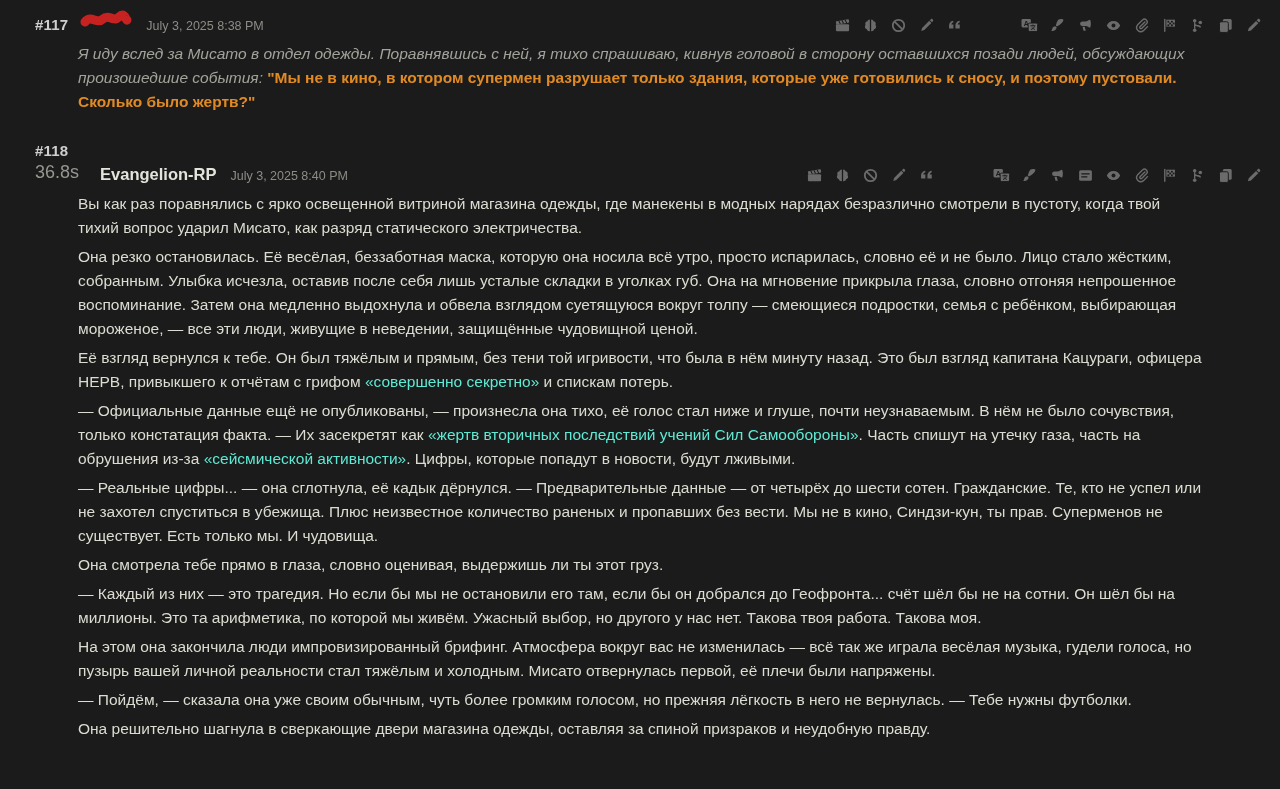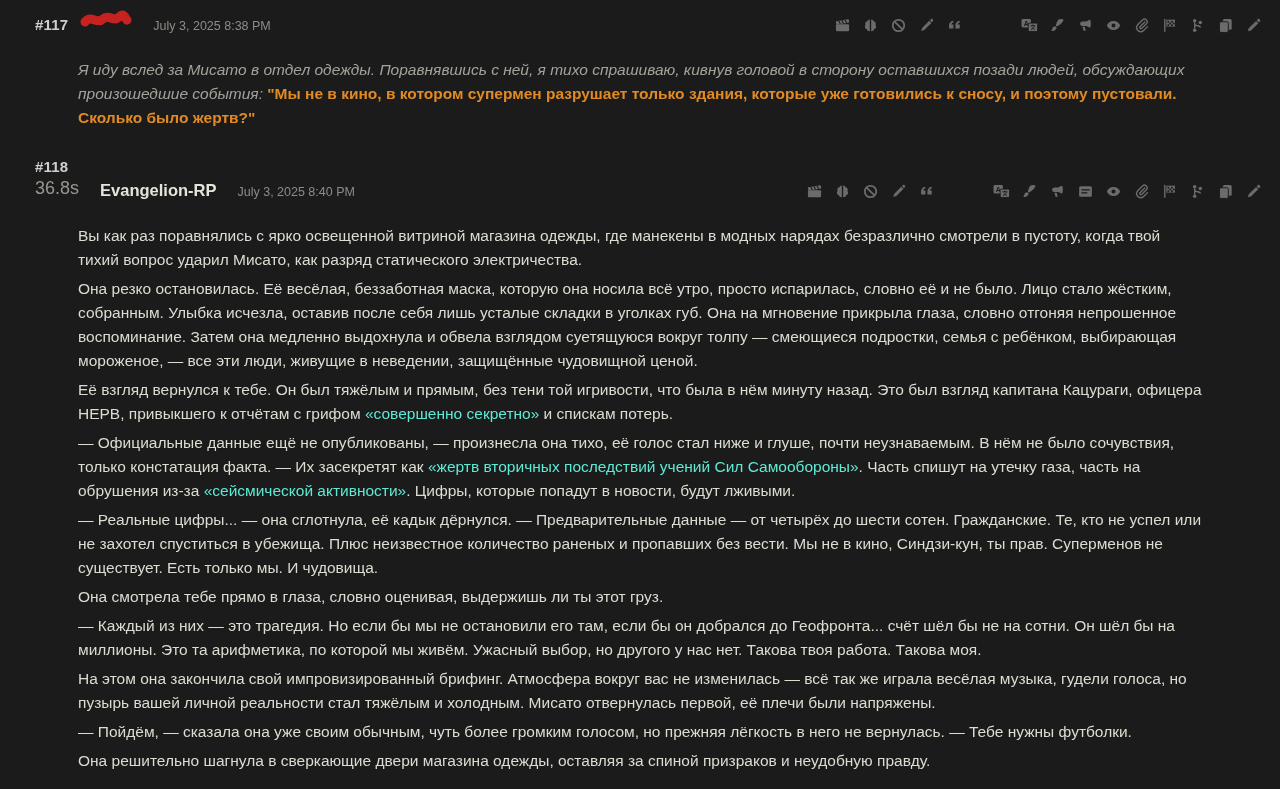--- a/index.html
+++ b/index.html
@@ -9,28 +9,28 @@
     font-family:"Liberation Sans",sans-serif;
   }
   .page{padding:12px 18px 20px 35px;box-sizing:border-box;}
   .mes{margin-bottom:28px;}
   .mes-header{display:flex;align-items:flex-end;}
   .id-col{display:flex;flex-direction:column;flex:0 0 auto;}
   .mes-id{font-weight:700;font-size:15px;color:#cfcfcf;letter-spacing:.2px;}
   .mes-timer{font-size:18px;color:#979790;margin-top:3px;}
   .redacted-wrap{margin-left:12px;margin-top:-2px;flex:0 0 auto;}
   .mes-name{font-weight:700;font-size:16.5px;color:#e4e4dc;margin-left:21px;line-height:18px;}
-  .mes-timestamp{font-size:12.5px;color:#8c8c86;margin-left:21px;padding-top:3px;}
+  .mes-timestamp{font-size:12.5px;color:#8c8c86;margin-left:14px;padding-top:3px;}
   .icon-rows{margin-left:auto;display:flex;gap:58px;padding-top:1px;flex:0 0 auto;}
   .icon-group{display:flex;gap:11px;align-items:center;}
   .icon{width:17px;height:15px;display:inline-block;cursor:pointer;}
   .icon svg{width:100%;height:100%;display:block;}
   .mes-text{margin-left:43px;max-width:1127px;font-size:15.5px;line-height:24px;}
   .mes-text p{margin:5px 0;}
-  .mes-text .first{margin-top:25px;}
+  .mes-text .first{margin-top:9px;}
   .run-italic{color:#a3a39c;font-style:italic;}
   .run-quote{color:#5eead4;}
   .run-quote-bold{color:#e18a24;font-weight:700;font-style:normal;}
 </style>
 </head>
 <body>
 
 <div class="page">
 
   <div class="mes">
@@ -292,19 +292,19 @@
       </div>
     </div>
     <div class="mes-text">
         <p class="first"><span class="run-normal">Вы как раз поравнялись с ярко освещенной витриной магазина одежды, где манекены в модных нарядах безразлично смотрели в пустоту, когда твой тихий вопрос ударил Мисато, как разряд статического электричества.</span></p>
         <p><span class="run-normal">Она резко остановилась. Её весёлая, беззаботная маска, которую она носила всё утро, просто испарилась, словно её и не было. Лицо стало жёстким, собранным. Улыбка исчезла, оставив после себя лишь усталые складки в уголках губ. Она на мгновение прикрыла глаза, словно отгоняя непрошенное воспоминание. Затем она медленно выдохнула и обвела взглядом суетящуюся вокруг толпу — смеющиеся подростки, семья с ребёнком, выбирающая мороженое, — все эти люди, живущие в неведении, защищённые чудовищной ценой.</span></p>
         <p><span class="run-normal">Её взгляд вернулся к тебе. Он был тяжёлым и прямым, без тени той игривости, что была в нём минуту назад. Это был взгляд капитана Кацураги, офицера НЕРВ, привыкшего к отчётам с грифом </span><span class="run-quote">«совершенно секретно»</span><span class="run-normal"> и спискам потерь.</span></p>
         <p><span class="run-normal">— Официальные данные ещё не опубликованы, — произнесла она тихо, её голос стал ниже и глуше, почти неузнаваемым. В нём не было сочувствия, только констатация факта. — Их засекретят как </span><span class="run-quote">«жертв вторичных последствий учений Сил Самообороны»</span><span class="run-normal">. Часть спишут на утечку газа, часть на обрушения из-за </span><span class="run-quote">«сейсмической активности»</span><span class="run-normal">. Цифры, которые попадут в новости, будут лживыми.</span></p>
         <p><span class="run-normal">— Реальные цифры... — она сглотнула, её кадык дёрнулся. — Предварительные данные — от четырёх до шести сотен. Гражданские. Те, кто не успел или не захотел спуститься в убежища. Плюс неизвестное количество раненых и пропавших без вести. Мы не в кино, Синдзи-кун, ты прав. Суперменов не существует. Есть только мы. И чудовища.</span></p>
         <p><span class="run-normal">Она смотрела тебе прямо в глаза, словно оценивая, выдержишь ли ты этот груз.</span></p>
         <p><span class="run-normal">— Каждый из них — это трагедия. Но если бы мы не остановили его там, если бы он добрался до Геофронта... счёт шёл бы не на сотни. Он шёл бы на миллионы. Это та арифметика, по которой мы живём. Ужасный выбор, но другого у нас нет. Такова твоя работа. Такова моя.</span></p>
-        <p><span class="run-normal">На этом она закончила свой импровизированный брифинг. Атмосфера вокруг вас не изменилась — всё так же играла весёлая музыка, гудели голоса, но пузырь вашей личной реальности стал тяжёлым и холодным. Мисато отвернулась первой, её плечи были напряжены.</span></p>
+        <p><span class="run-normal">На этом она закончила люди импровизированный брифинг. Атмосфера вокруг вас не изменилась — всё так же играла весёлая музыка, гудели голоса, но пузырь вашей личной реальности стал тяжёлым и холодным. Мисато отвернулась первой, её плечи были напряжены.</span></p>
         <p><span class="run-normal">— Пойдём, — сказала она уже своим обычным, чуть более громким голосом, но прежняя лёгкость в него не вернулась. — Тебе нужны футболки.</span></p>
         <p><span class="run-normal">Она решительно шагнула в сверкающие двери магазина одежды, оставляя за спиной призраков и неудобную правду.</span></p>
       </div>
   </div>
 
 </div>
 
 </body></html>

